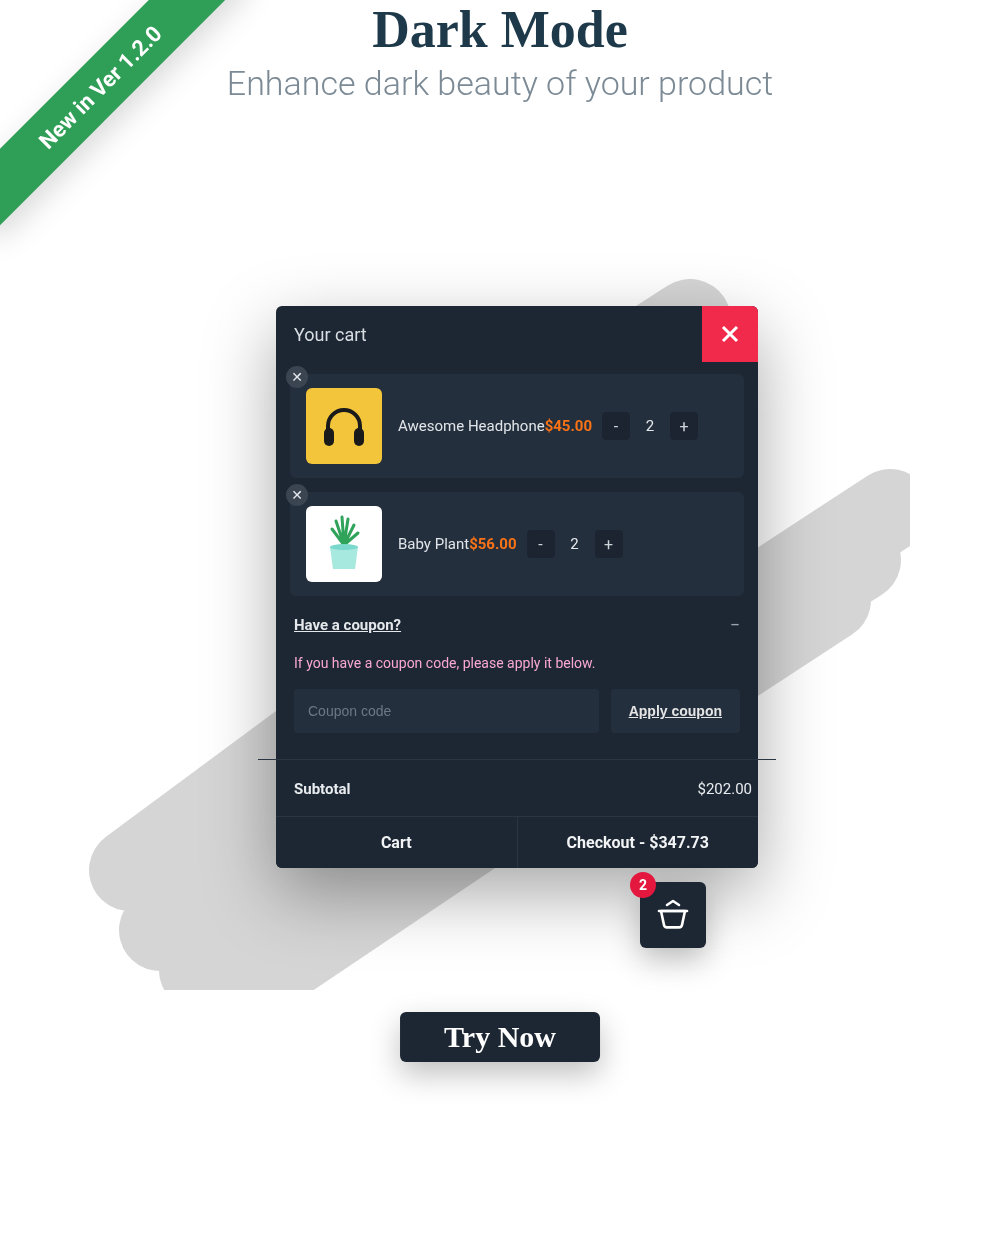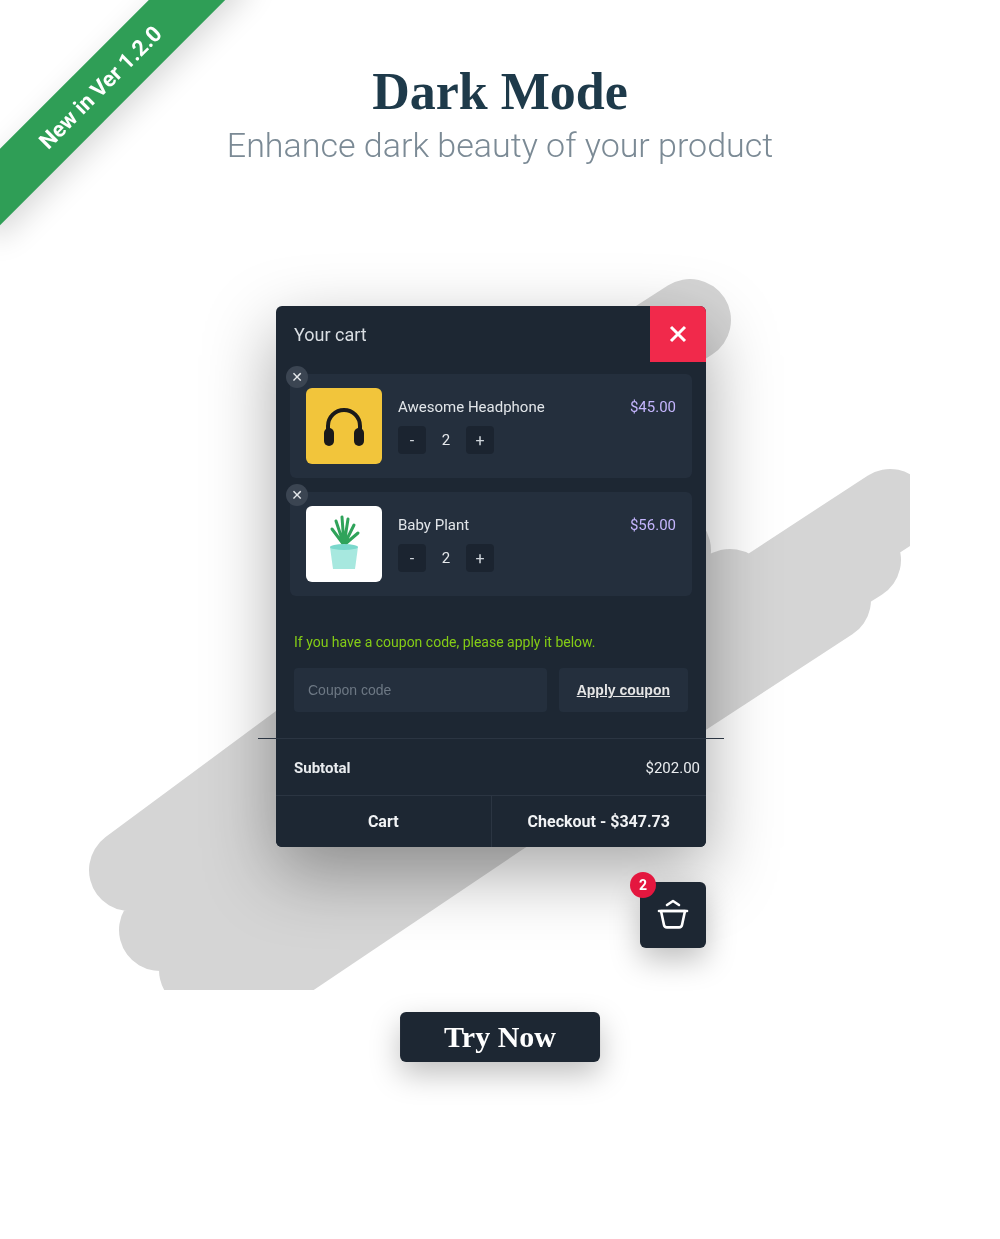--- a/index.html
+++ b/index.html
@@ -27,21 +27,20 @@
       align-items: center;
       justify-content: center;
       color: #fff;
       font-weight: 700;
       font-size: 22px;
       box-shadow: 0 10px 30px rgba(0,0,0,0.15);
       z-index: 10;
     }
     .page-title {
       text-align: center;
-      margin-top: 62px;
       font-family: Georgia, "Times New Roman", serif;
       font-size: 52px;
       font-weight: 700;
       color: #1e3a4a;
     }
     .page-subtitle {
       text-align: center;
       margin-top: 4px;
       font-size: 34px;
       font-weight: 300;
@@ -51,21 +50,21 @@
       position: absolute;
       top: 250px;
       left: 70px;
       z-index: 1;
       opacity: 0.75;
     }
     .cart-panel {
       position: absolute;
       top: 306px;
       left: 276px;
-      width: 430px;
+      width: 482px;
       background: #1d2733;
       border-radius: 6px;
       box-shadow: 0 25px 70px rgba(0,0,0,0.35);
       z-index: 5;
       color: #e6e9ec;
     }
     .cart-header {
       display: flex;
       align-items: center;
       justify-content: space-between;
@@ -122,37 +121,36 @@
       display: flex;
       align-items: center;
       justify-content: center;
       overflow: hidden;
     }
     .item-img.headphone { background: #f2c53b; }
     .item-img.plant { background: #ffffff; }
     .item-info {
       flex: 1;
       display: flex;
-      flex-direction: column;
+      flex-direction: row;
       gap: 10px;
-      justify-content: center;
     }
     .item-top {
       display: flex;
       justify-content: space-between;
       align-items: center;
     }
     .item-name {
       font-size: 15px;
       color: #e1e5e9;
     }
     .item-price {
       font-size: 15px;
-      font-weight: 400;
-      color: #c4b5fd;
+      font-weight: 700;
+      color: #f97316;
     }
     .qty-row {
       display: flex;
       gap: 8px;
       align-items: center;
     }
     .qty-btn {
       width: 28px;
       height: 28px;
       background: #1b2430;
@@ -185,21 +183,21 @@
       font-weight: 700;
       color: #e6e9ec;
       text-decoration: underline;
     }
     .coupon-toggle-icon {
       color: #9aa3ad;
       font-size: 18px;
     }
     .coupon-hint {
       font-size: 14px;
-      color: #84cc16;
+      color: #f9a8d4;
       margin-bottom: 18px;
       margin-top: 20px;
     }
     .coupon-row {
       display: flex;
       gap: 12px;
       margin-bottom: 18px;
     }
     .coupon-input {
       flex: 1;
@@ -371,20 +369,24 @@
         </div>
         <div class="qty-row">
           <div class="qty-btn">-</div>
           <div class="qty-val">2</div>
           <div class="qty-btn">+</div>
         </div>
       </div>
     </div>
 
     <div class="coupon-section">
+      <div class="coupon-toggle">
+        <span class="coupon-toggle-label">Have a coupon?</span>
+        <span class="coupon-toggle-icon">−</span>
+      </div>
       <div class="coupon-hint">If you have a coupon code, please apply it below.</div>
       <div class="coupon-row">
         <input class="coupon-input" type="text" placeholder="Coupon code" style="">
         <button class="coupon-apply">Apply coupon</button>
       </div>
     </div>
   </div>
 
   <div class="divider"></div>
 

